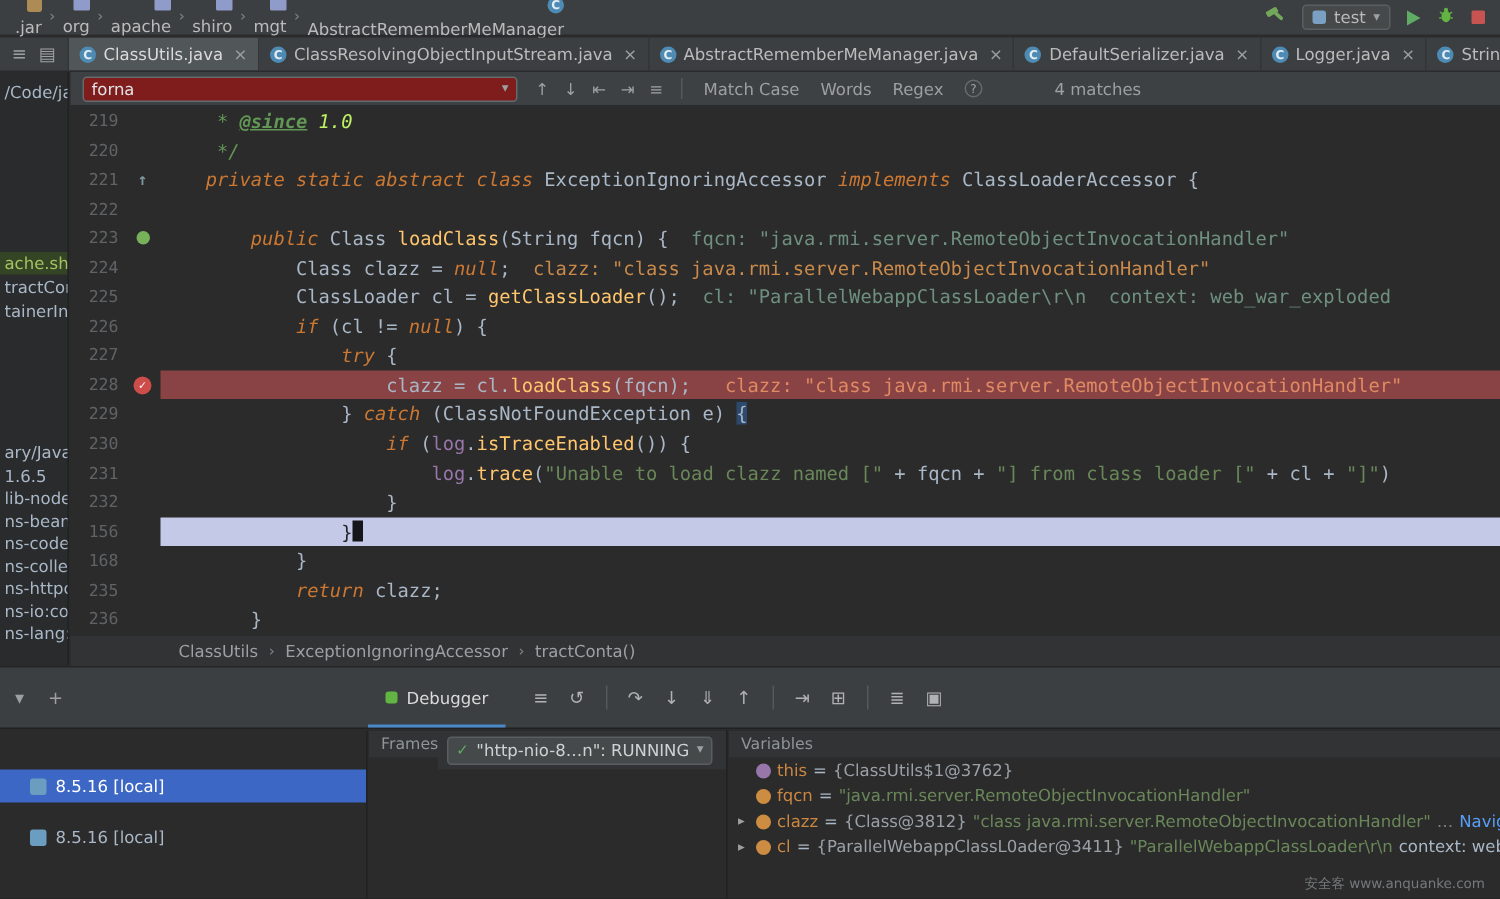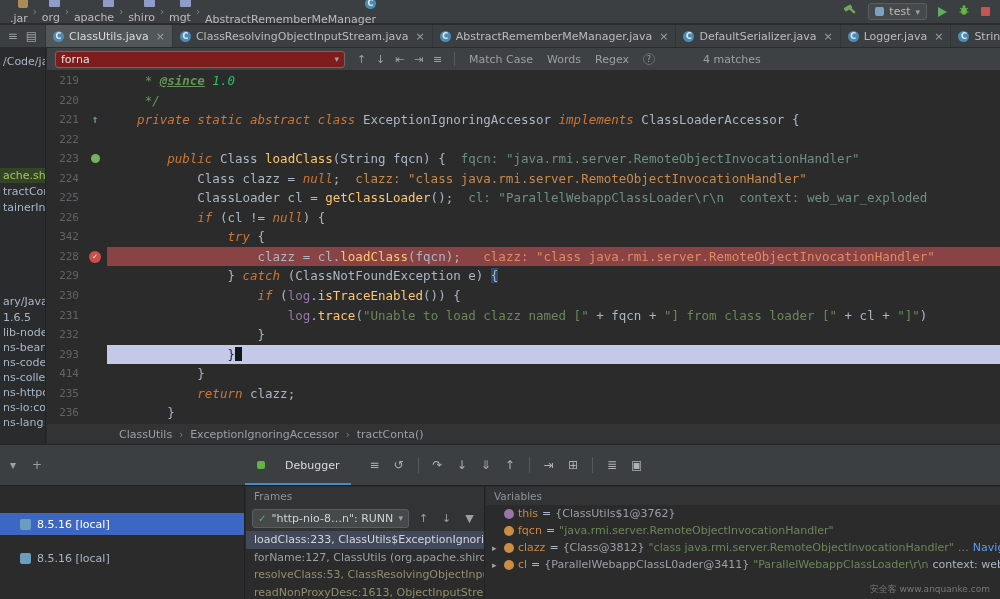--- a/index.html
+++ b/index.html
@@ -67,59 +67,59 @@
   .content{flex:1;min-width:0;overflow:hidden;white-space:pre;}
   .line.bp .content{background:#894344;}
   .line.exec .content{background:#c5c9e8;}
   .line.exec .content span{color:#22242a !important;}
   .t-p{color:#a9b7c6;}
   .t-k{color:#cc7832;font-style:italic;}
   .t-m{color:#ffc66d;}
   .t-s{color:#6a8759;}
   .t-d{color:#629755;font-style:italic;}
   .t-dt{color:#629755;font-weight:bold;font-style:italic;text-decoration:underline;}
-  .t-dv{color:#22c55e;font-style:italic;}
+  .t-dv{color:#bef264;font-style:italic;}
   .t-f{color:#9876aa;}
   .t-h{color:#6e9080;}
   .t-hc{color:#c98a4b;}
   .t-hb{color:#e08a64;}
   .t-bm{background:#2d4a6e;color:#a9b7c6;}
   .t-caret{display:inline-block;width:7px;height:14px;background:#14161a !important;vertical-align:-2px;}
   .g-impl{color:#7d97a0;font-weight:bold;font-size:11px;}
   .g-ovr{width:9px;height:9px;border-radius:50%;background:#77b25a;}
   .g-bp{width:12px;height:12px;border-radius:50%;background:#cc4d4a;color:#ffffff;font-size:8px;line-height:12px;text-align:center;}
 
   
   .edcrumbs{position:absolute;top:423px;left:47px;right:0;height:21px;background:#313335;border-top:1px solid #2b2b2b;
             display:flex;align-items:center;gap:4px;padding-left:72px;color:#9da0a2;}
   .ed-crumb{cursor:pointer;}
 
   
   .dbgbar{position:absolute;top:444px;left:0;right:0;height:42px;background:#3c3f41;
           border-top:1px solid #232526;border-bottom:1px solid #1f2123;display:flex;align-items:stretch;}
   .dbg-left{width:245px;flex:none;display:flex;align-items:center;gap:16px;padding-left:10px;color:#9da0a2;font-size:12px;}
   .dbg-tabs{display:flex;align-items:stretch;}
-  .dbg-tab{display:flex;align-items:center;gap:20px;padding:0 12px;color:#bbbbbb;cursor:pointer;}
+  .dbg-tab{display:flex;align-items:center;gap:6px;padding:0 12px;color:#bbbbbb;cursor:pointer;}
   .dbg-tab.active{box-shadow:inset 0 -2px 0 #4a88c7;color:#dadada;}
   .dot{width:8px;height:8px;border-radius:2px;}
   .dot-g{background:#62b543;}
   .dot-b{background:#6897bb;}
   .dbg-icons{display:flex;align-items:center;gap:14px;margin-left:18px;color:#afb1b3;font-size:12px;}
   .dbg-ico{cursor:pointer;}
   .vsep{width:1px;height:16px;background:#55595b;}
 
   
   .bottom{position:absolute;top:487px;left:0;right:0;bottom:0;background:#2b2b2b;}
   .sess-panel{position:absolute;top:0;bottom:0;left:0;width:245px;border-right:1px solid #1f2123;}
   .sess-row{position:absolute;left:0;right:0;height:22px;display:flex;align-items:center;gap:6px;
             padding-left:20px;color:#a9b7c6;cursor:pointer;}
   .sess-row.sel{background:#3c67c4;color:#ffffff;}
   .db-ic{width:11px;height:11px;border-radius:2px;background:#6a9dbf;flex:none;}
   .frames-panel{position:absolute;top:0;bottom:0;left:246px;width:239px;border-right:1px solid #1f2123;
-                display:flex;flex-direction:column;overflow:hidden;}
+                display:flex;overflow:hidden;}
   .panel-head{height:18px;line-height:18px;background:#313335;color:#8f9496;font-size:10.5px;padding-left:8px;flex:none;}
   .thread-row{height:26px;flex:none;display:flex;align-items:center;gap:6px;padding:0 6px;background:#313335;}
   .thread-dd{flex:1;display:flex;align-items:center;gap:5px;height:19px;background:#45494a;border:1px solid #5a5e60;
              border-radius:3px;padding:0 5px;color:#cfd2d4;overflow:hidden;cursor:pointer;}
   .check{color:#5fad65;font-size:10px;flex:none;}
   .thread-label{flex:1;overflow:hidden;white-space:nowrap;}
   .thread-icons{display:flex;gap:6px;color:#9da0a2;}
   .frame-row{height:17.5px;line-height:17.5px;padding-left:8px;white-space:nowrap;overflow:hidden;cursor:pointer;}
   .frame-row.current{background:#404859;color:#d3d7db;}
   .frame-row.normal{color:#9aa0a6;}
@@ -278,28 +278,28 @@
 
   <div id="editor" class="editor">
       <div class="line"><span class="lnum">219</span><span class="gic"></span><span class="content"><span class="t-d">     * </span><span class="t-dt">@since</span><span class="t-dv"> 1.0</span></span></div>
       <div class="line"><span class="lnum">220</span><span class="gic"></span><span class="content"><span class="t-d">     */</span></span></div>
       <div class="line"><span class="lnum">221</span><span class="gic"><span class="g-impl">↑</span></span><span class="content"><span class="t-p">    </span><span class="t-k">private static abstract class </span><span class="t-p">ExceptionIgnoringAccessor </span><span class="t-k">implements </span><span class="t-p">ClassLoaderAccessor </span><span class="t-p">{</span></span></div>
       <div class="line"><span class="lnum">222</span><span class="gic"></span><span class="content"></span></div>
       <div class="line"><span class="lnum">223</span><span class="gic"><span class="g-ovr"></span></span><span class="content"><span class="t-p">        </span><span class="t-k">public </span><span class="t-p">Class </span><span class="t-m">loadClass</span><span class="t-p">(String fqcn) {  </span><span class="t-h">fqcn: "java.rmi.server.RemoteObjectInvocationHandler"</span></span></div>
       <div class="line"><span class="lnum">224</span><span class="gic"></span><span class="content"><span class="t-p">            </span><span class="t-p">Class clazz = </span><span class="t-k">null</span><span class="t-p">;  </span><span class="t-hc">clazz: "class java.rmi.server.RemoteObjectInvocationHandler"</span></span></div>
       <div class="line"><span class="lnum">225</span><span class="gic"></span><span class="content"><span class="t-p">            </span><span class="t-p">ClassLoader cl = </span><span class="t-m">getClassLoader</span><span class="t-p">();  </span><span class="t-h">cl: "ParallelWebappClassLoader\r\n  context: web_war_exploded</span></span></div>
       <div class="line"><span class="lnum">226</span><span class="gic"></span><span class="content"><span class="t-p">            </span><span class="t-k">if </span><span class="t-p">(cl != </span><span class="t-k">null</span><span class="t-p">) {</span></span></div>
-      <div class="line"><span class="lnum">342</span><span class="gic"></span><span class="content"><span class="t-p">                </span><span class="t-k">try </span><span class="t-p">{</span></span></div>
+      <div class="line"><span class="lnum">227</span><span class="gic"></span><span class="content"><span class="t-p">                </span><span class="t-k">try </span><span class="t-p">{</span></span></div>
       <div class="line bp"><span class="lnum">228</span><span class="gic"><span class="g-bp">✓</span></span><span class="content"><span class="t-p">                    </span><span class="t-p">clazz = cl.</span><span class="t-m">loadClass</span><span class="t-p">(fqcn);   </span><span class="t-hb">clazz: "class java.rmi.server.RemoteObjectInvocationHandler"</span></span></div>
       <div class="line"><span class="lnum">229</span><span class="gic"></span><span class="content"><span class="t-p">                </span><span class="t-p">} </span><span class="t-k">catch </span><span class="t-p">(ClassNotFoundException e) </span><span class="t-bm">{</span></span></div>
       <div class="line"><span class="lnum">230</span><span class="gic"></span><span class="content"><span class="t-p">                    </span><span class="t-k">if </span><span class="t-p">(</span><span class="t-f">log</span><span class="t-p">.</span><span class="t-m">isTraceEnabled</span><span class="t-p">()) {</span></span></div>
       <div class="line"><span class="lnum">231</span><span class="gic"></span><span class="content"><span class="t-p">                        </span><span class="t-f">log</span><span class="t-p">.</span><span class="t-m">trace</span><span class="t-p">(</span><span class="t-s">"Unable to load clazz named ["</span><span class="t-p"> + fqcn + </span><span class="t-s">"] from class loader ["</span><span class="t-p"> + cl + </span><span class="t-s">"]"</span><span class="t-p">)</span></span></div>
       <div class="line"><span class="lnum">232</span><span class="gic"></span><span class="content"><span class="t-p">                    </span><span class="t-p">}</span></span></div>
-      <div class="line exec"><span class="lnum">293</span><span class="gic"></span><span class="content"><span class="t-p">                </span><span class="t-p">}</span><span class="t-caret"></span></span></div>
-      <div class="line"><span class="lnum">414</span><span class="gic"></span><span class="content"><span class="t-p">            </span><span class="t-p">}</span></span></div>
+      <div class="line exec"><span class="lnum">156</span><span class="gic"></span><span class="content"><span class="t-p">                </span><span class="t-p">}</span><span class="t-caret"></span></span></div>
+      <div class="line"><span class="lnum">168</span><span class="gic"></span><span class="content"><span class="t-p">            </span><span class="t-p">}</span></span></div>
       <div class="line"><span class="lnum">235</span><span class="gic"></span><span class="content"><span class="t-p">            </span><span class="t-k">return </span><span class="t-p">clazz;</span></span></div>
       <div class="line"><span class="lnum">236</span><span class="gic"></span><span class="content"><span class="t-p">        </span><span class="t-p">}</span></span></div>
     </div>
 
   <div id="edcrumbs" class="edcrumbs">
       <span class="ed-crumb">ClassUtils</span>
       <span class="crumb-sep">›</span>
       <span class="ed-crumb">ExceptionIgnoringAccessor</span>
       <span class="crumb-sep">›</span>
       <span class="ed-crumb">tractConta()</span>

